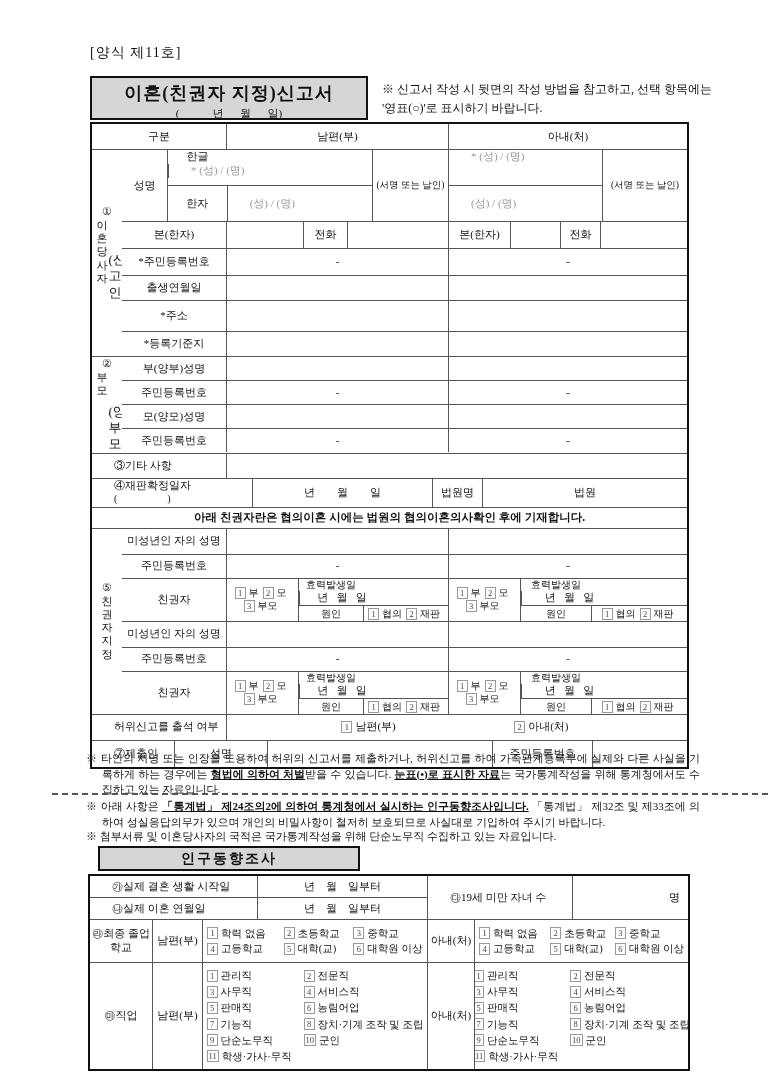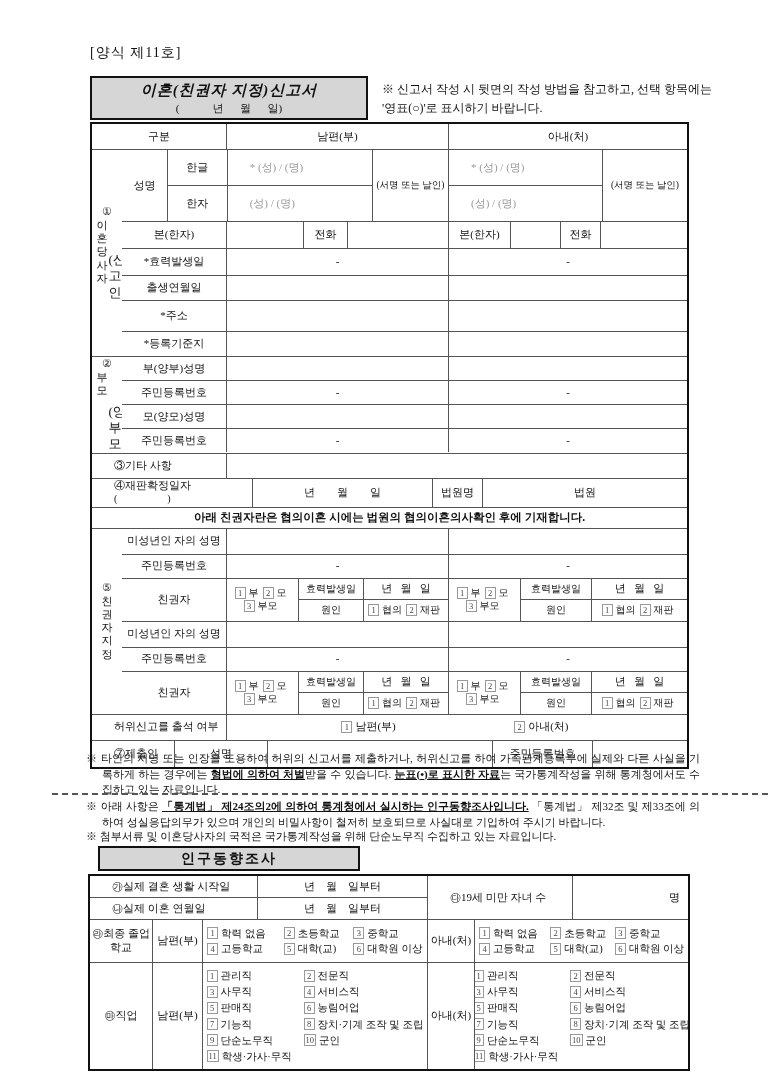--- a/index.html
+++ b/index.html
@@ -3,38 +3,38 @@
 <meta charset="utf-8">
 <style>
   html,body{margin:0;padding:0;background:#fff;}
   .page{position:relative;width:768px;height:1086px;background:#fff;
         font-family:"Liberation Serif","DejaVu Serif",serif;color:#111;overflow:hidden;}
   .pre{white-space:pre;text-align:center;}
   
   .form-no{position:absolute;left:90px;top:44px;font-size:14px;letter-spacing:1px;}
   .title-box{position:absolute;left:90px;top:76px;width:278px;height:44px;background:#d6d6d6;
              border:2px solid #111;box-sizing:border-box;text-align:center;}
-  .title-box .t{font-size:15px;font-weight:bold;letter-spacing:1px;margin-top:3px;font-style:italic;}
+  .title-box .t{font-size:18px;font-weight:bold;letter-spacing:1px;margin-top:3px;}
   .title-box .d{font-size:11px;margin-top:1px;}
   .top-notice{position:absolute;left:382px;top:80px;width:330px;font-size:12px;line-height:1.55;text-align:justify;}
   
   .tbl{position:absolute;left:90px;top:122px;width:595px;border:2px solid #111;box-sizing:content-box;
        font-size:11px;}
   .r{display:flex;border-top:1px solid #555;}
   .tbl > .r:first-child, .band:first-child{border-top:none;}
   .band{display:flex;border-top:1px solid #555;}
   .c{border-left:1px solid #555;box-sizing:border-box;display:flex;align-items:center;justify-content:center;
      overflow:hidden;text-align:center;line-height:1.25;}
   .r > .c:first-child, .band > .c:first-child{border-left:none;}
   .bandcol{display:flex;flex-direction:column;flex:1;}
   .bandcol > .r{border-top:1px solid #555;}
   .bandcol > .r:first-child{border-top:none;}
   .col{display:flex;flex-direction:column;box-sizing:border-box;border-left:1px solid #555;}
   .col > .r2{display:flex;flex:1;border-top:1px solid #555;}
-  .col > .r2:first-child{border-top:none;}
+  .col > .r2:first-child{border-top:none;flex-direction:column;}
   .r2 > .c:first-child{border-left:none;}
   .left{justify-content:flex-start;padding-left:22px;text-align:left;}
   .gray{color:#9a9a9a;}
   .small{font-size:10px;}
   .tiny{font-size:9.5px;}
   .vcell{width:30px;border-left:none;display:flex;align-items:center;justify-content:center;}
   .vwrap{display:flex;flex-direction:column;align-items:center;}
   .vrow{display:flex;align-items:flex-start;gap:0;}
   .vtxt{width:13px;word-break:break-all;text-align:center;font-size:11px;line-height:1.2;}
   .vtxt.sub{width:10px;font-size:13px;line-height:1.25;margin-top:33px;}
@@ -122,21 +122,21 @@
           <div class="c" style="width:77px"></div>
           <div class="c" style="width:44px">전화</div>
           <div class="c" style="width:101px"></div>
           <div class="c" style="width:62px">본(한자)</div>
           <div class="c" style="width:50px"></div>
           <div class="c" style="width:40px">전화</div>
           <div class="c" style="width:87px"></div>
         </div>
 
         <div class="r" style="height:26px">
-          <div class="c" style="width:104px">*효력발생일</div>
+          <div class="c" style="width:104px">*주민등록번호</div>
           <div class="c" style="width:222px">-</div>
           <div class="c" style="width:239px">-</div>
         </div>
 
         <div class="r" style="height:24px">
           <div class="c" style="width:104px">출생연월일</div>
           <div class="c" style="width:222px"></div>
           <div class="c" style="width:239px"></div>
         </div>
 

